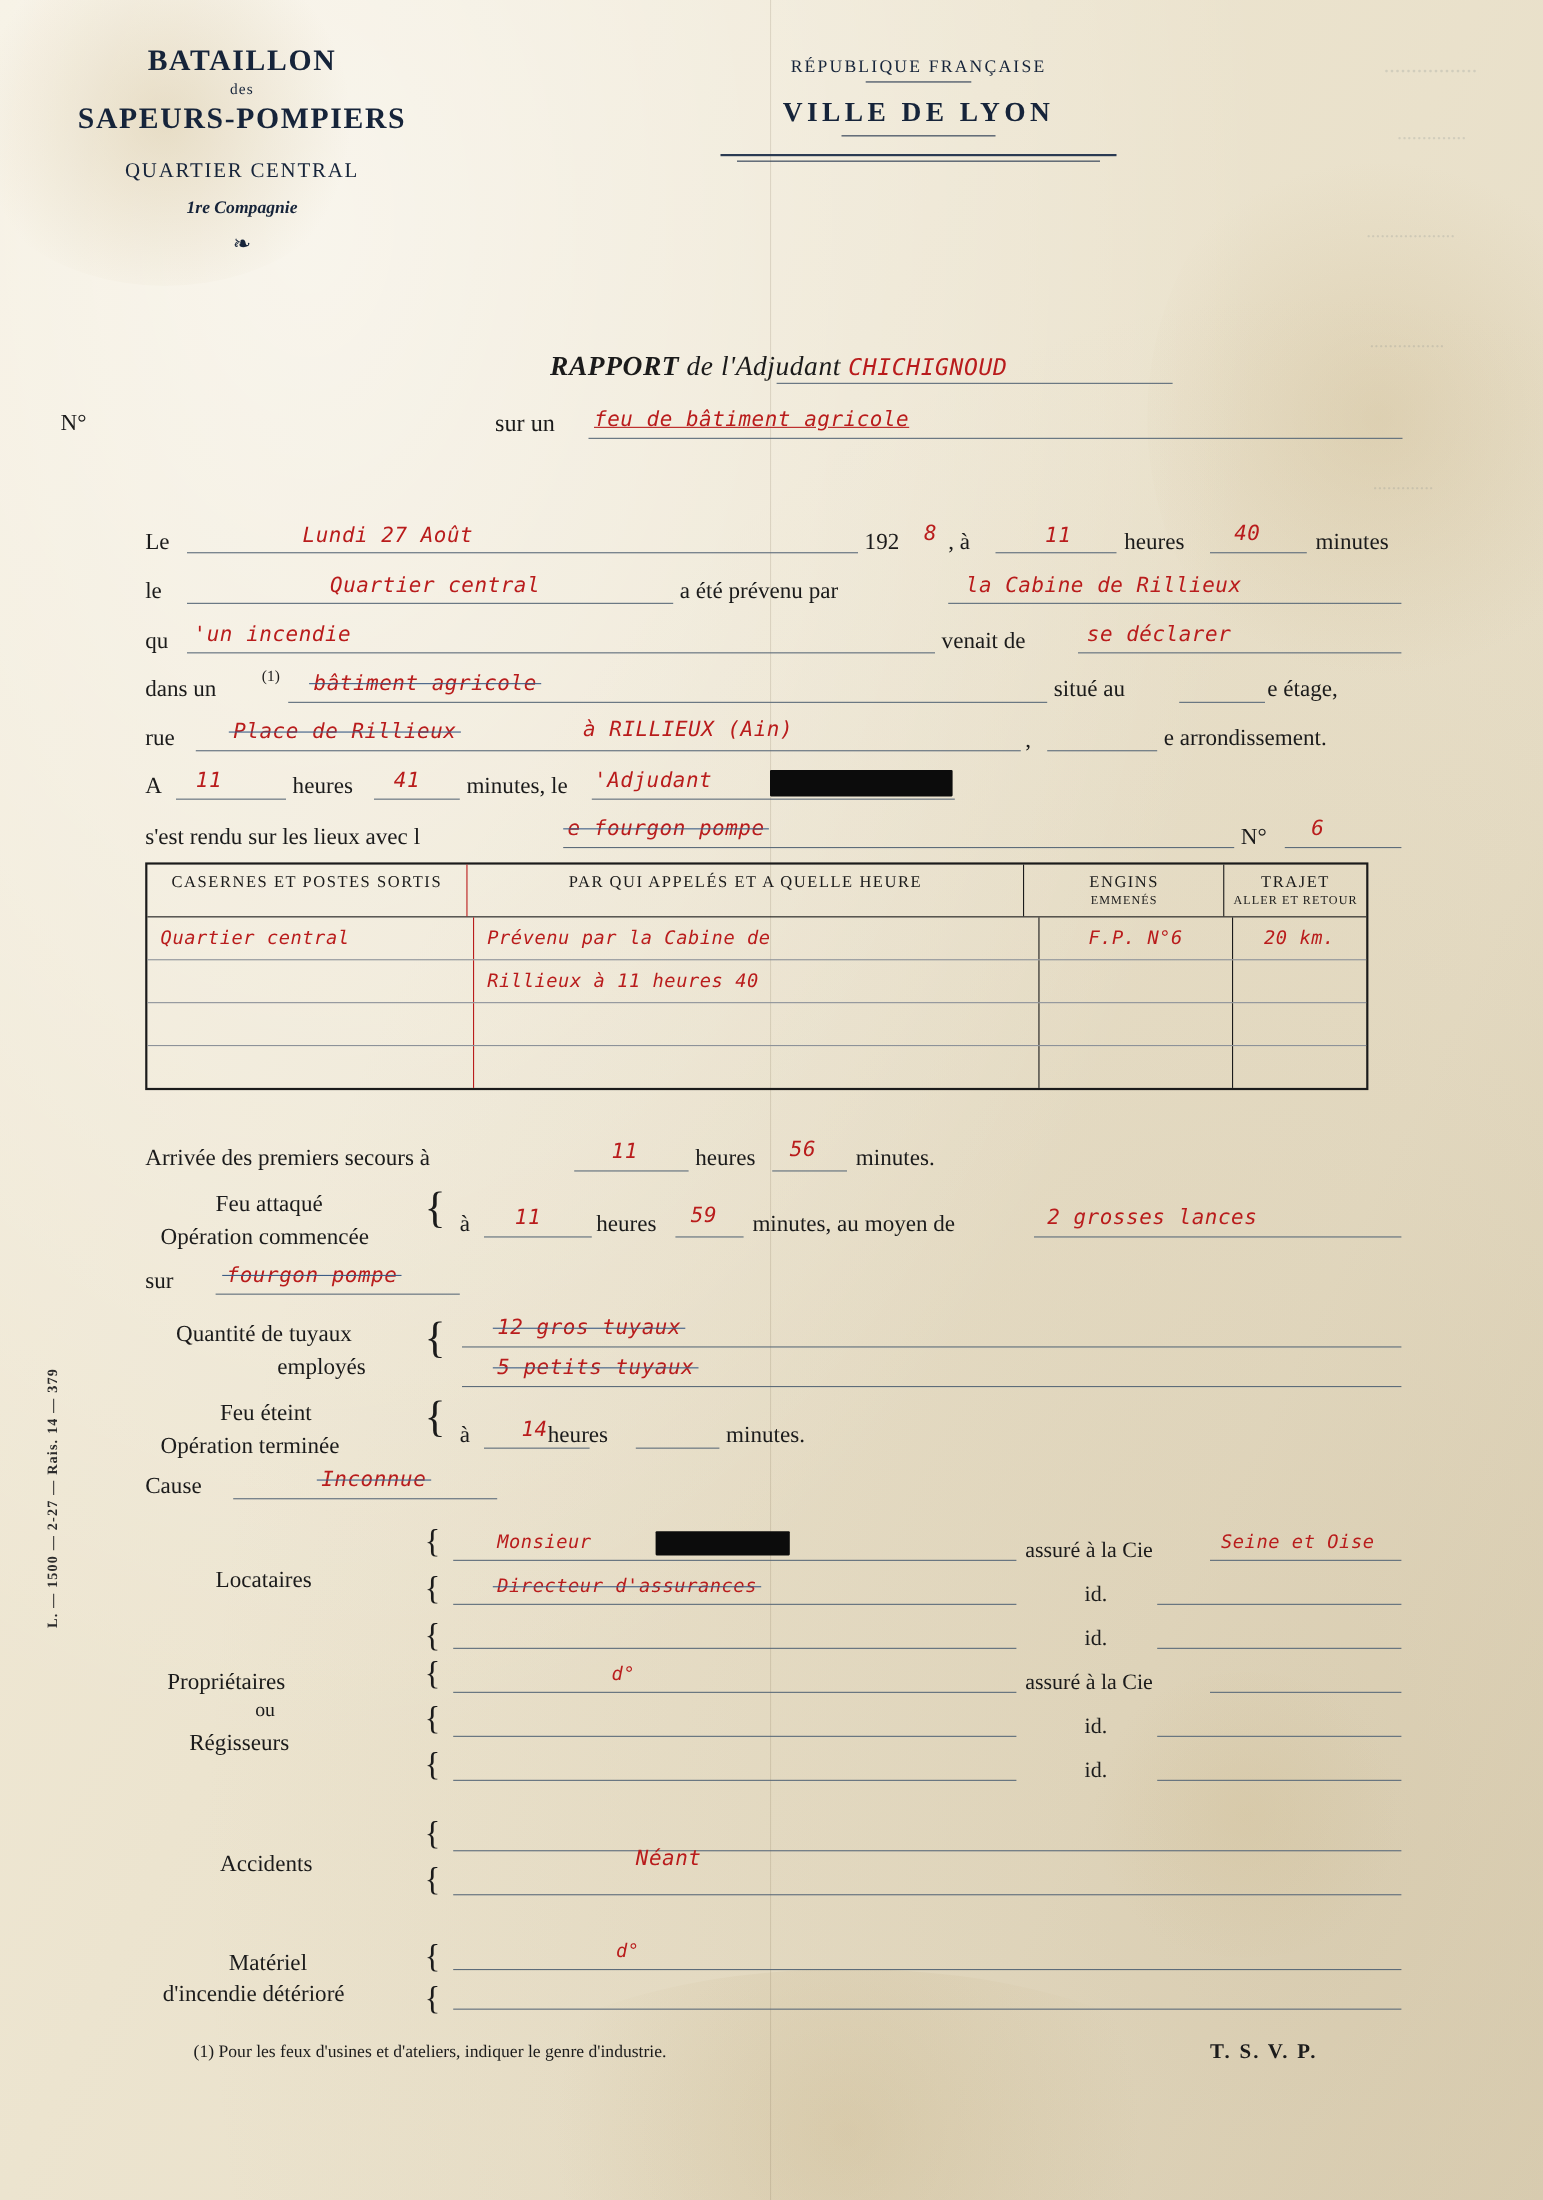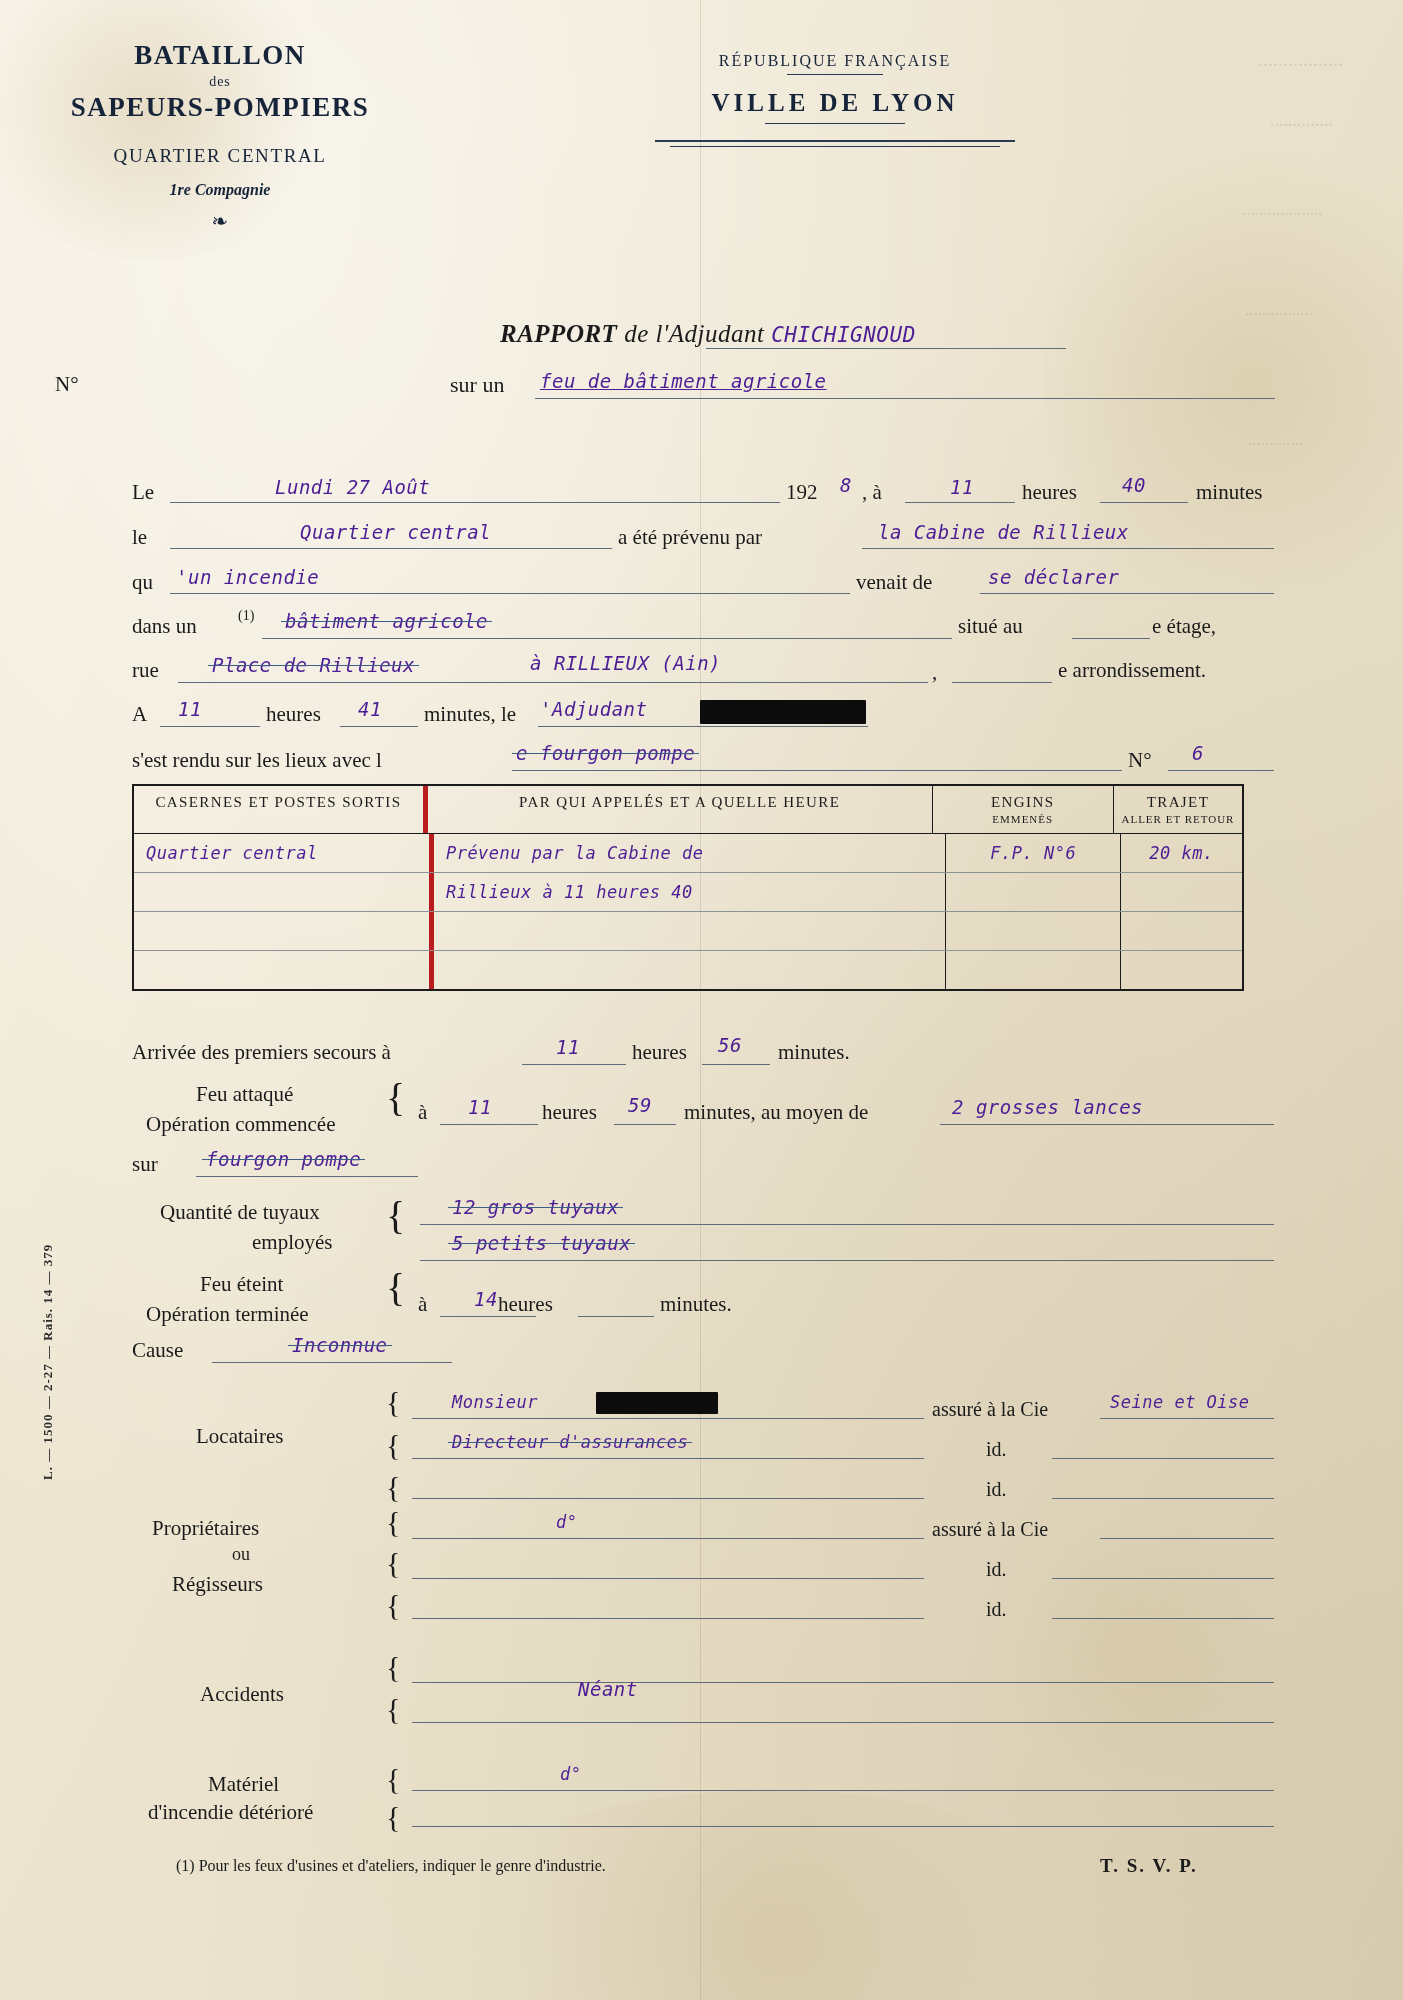--- a/index.html
+++ b/index.html
@@ -48,21 +48,21 @@
   .ville{font-size:25px;letter-spacing:4px;font-weight:700;font-variant:small-caps;}
   .rule-md{width:140px;height:0;border-top:1px solid #2a3a52;margin:6px auto 16px;}
   .svc{font-size:46px;letter-spacing:2px;font-weight:700;}
   .rule-lg{width:360px;height:0;border-top:2px solid #2a3a52;margin:10px auto 0;}
   .rule-lg2{width:330px;height:0;border-top:1px solid #2a3a52;margin:4px auto 0;}
 
   
   .hw{
     font-family:"DejaVu Sans Mono", monospace;
     font-style:italic;
-    color:#4c1d95;
+    color:#b91c1c;
     font-size:19px;
     letter-spacing:.5px;
   }
   .hw.sm{font-size:17px;}
   .redact{display:inline-block;background:#0c0c0c;height:19px;vertical-align:middle;border-radius:1px;}
   .strike{position:relative;}
   .strike:after{content:"";position:absolute;left:-4px;right:-4px;top:52%;height:1px;background:#3d5d86;}
 
   
   .form{position:absolute;left:0;top:0;width:1403px;}
@@ -71,21 +71,21 @@
 
   .rapport-row{position:absolute;left:500px;top:320px;font-size:25px;letter-spacing:.5px;}
   .rapport-row b{font-weight:700;font-style:italic;}
 
   .no-left{position:absolute;left:55px;top:372px;font-size:21px;}
 
   
   .tbl{position:absolute;left:132px;top:784px;width:1108px;border:2px solid #1b1b1b;}
   .tbl .thead{display:flex;border-bottom:1px solid #1b1b1b;}
   .tbl .th{font-size:15px;letter-spacing:1.4px;text-align:center;padding:8px 4px;font-variant:small-caps;}
-  .c1{width:290px;border-right:5px solid #b91c1c;}
+  .c1{width:290px;border-right:1px solid #b91c1c;}
   .c2{width:512px;border-right:1px solid #1b1b1b;}
   .c3{width:178px;border-right:1px solid #1b1b1b;}
   .c4{width:124px;}
   .th .sub{font-size:11px;letter-spacing:1px;display:block;margin-top:2px;}
   .trow{display:flex;height:38px;border-bottom:1px solid #8d9299;}
   .trow:last-child{border-bottom:none;}
   .tcell{display:flex;align-items:center;justify-content:center;overflow:hidden;}
   .tcell.left{justify-content:flex-start;padding-left:12px;}
 
   

